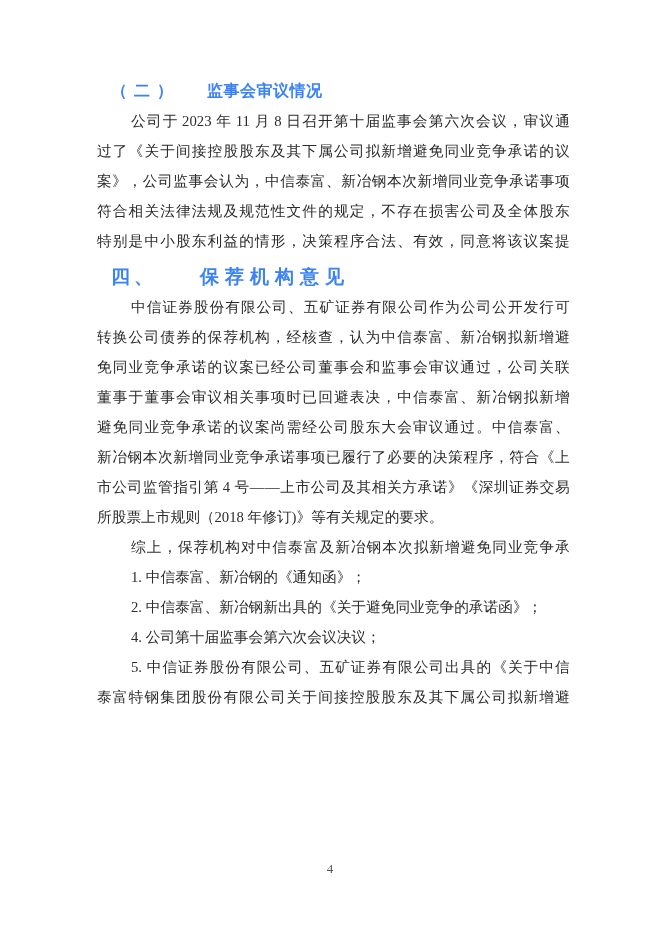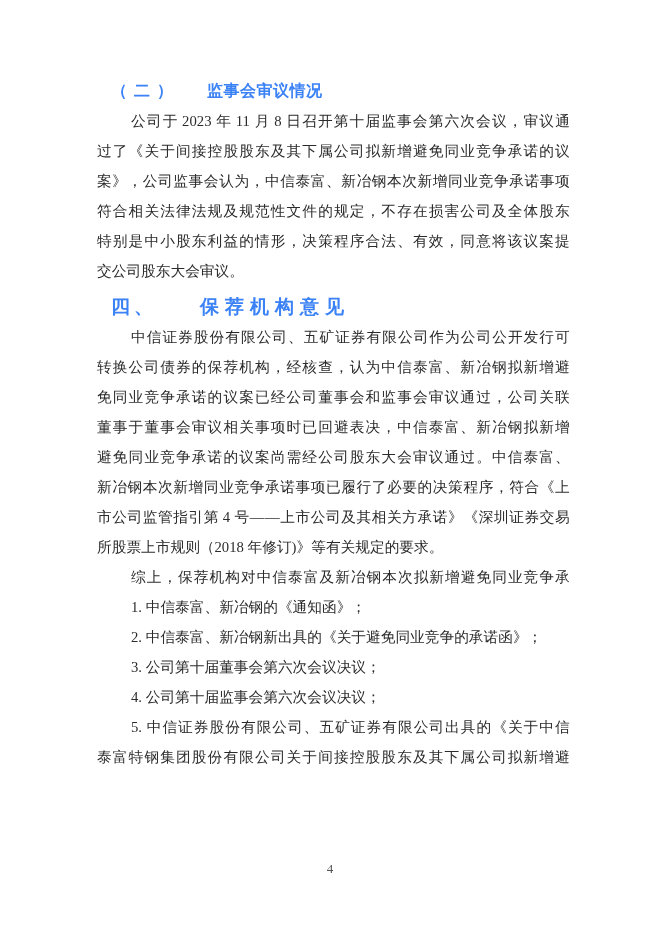--- a/index.html
+++ b/index.html
@@ -56,32 +56,30 @@
 </head>
 <body>
 
 <div class="doc">
     <div class="heading heading2"><span class="num">（二）</span><span class="title">监事会审议情况</span></div>
     <div class="line indent justify"><span>公</span><span>司</span><span>于</span><span> 2023 </span><span>年</span><span> 11 </span><span>月</span><span> 8 </span><span>日</span><span>召</span><span>开</span><span>第</span><span>十</span><span>届</span><span>监</span><span>事</span><span>会</span><span>第</span><span>六</span><span>次</span><span>会</span><span>议</span><span>，</span><span>审</span><span>议</span><span>通</span></div>
     <div class="line justify"><span>过</span><span>了</span><span>《</span><span>关</span><span>于</span><span>间</span><span>接</span><span>控</span><span>股</span><span>股</span><span>东</span><span>及</span><span>其</span><span>下</span><span>属</span><span>公</span><span>司</span><span>拟</span><span>新</span><span>增</span><span>避</span><span>免</span><span>同</span><span>业</span><span>竞</span><span>争</span><span>承</span><span>诺</span><span>的</span><span>议</span></div>
     <div class="line justify"><span>案</span><span>》</span><span>，</span><span>公</span><span>司</span><span>监</span><span>事</span><span>会</span><span>认</span><span>为</span><span>，</span><span>中</span><span>信</span><span>泰</span><span>富</span><span>、</span><span>新</span><span>冶</span><span>钢</span><span>本</span><span>次</span><span>新</span><span>增</span><span>同</span><span>业</span><span>竞</span><span>争</span><span>承</span><span>诺</span><span>事</span><span>项</span></div>
     <div class="line justify"><span>符</span><span>合</span><span>相</span><span>关</span><span>法</span><span>律</span><span>法</span><span>规</span><span>及</span><span>规</span><span>范</span><span>性</span><span>文</span><span>件</span><span>的</span><span>规</span><span>定</span><span>，</span><span>不</span><span>存</span><span>在</span><span>损</span><span>害</span><span>公</span><span>司</span><span>及</span><span>全</span><span>体</span><span>股</span><span>东</span></div>
     <div class="line justify"><span>特</span><span>别</span><span>是</span><span>中</span><span>小</span><span>股</span><span>东</span><span>利</span><span>益</span><span>的</span><span>情</span><span>形</span><span>，</span><span>决</span><span>策</span><span>程</span><span>序</span><span>合</span><span>法</span><span>、</span><span>有</span><span>效</span><span>，</span><span>同</span><span>意</span><span>将</span><span>该</span><span>议</span><span>案</span><span>提</span></div>
-    <div class="line">交公司股东大会审议。</div>
     <div class="heading heading1"><span class="num">四、</span><span class="title">保荐机构意见</span></div>
     <div class="line indent justify"><span>中</span><span>信</span><span>证</span><span>券</span><span>股</span><span>份</span><span>有</span><span>限</span><span>公</span><span>司</span><span>、</span><span>五</span><span>矿</span><span>证</span><span>券</span><span>有</span><span>限</span><span>公</span><span>司</span><span>作</span><span>为</span><span>公</span><span>司</span><span>公</span><span>开</span><span>发</span><span>行</span><span>可</span></div>
     <div class="line justify"><span>转</span><span>换</span><span>公</span><span>司</span><span>债</span><span>券</span><span>的</span><span>保</span><span>荐</span><span>机</span><span>构</span><span>，</span><span>经</span><span>核</span><span>查</span><span>，</span><span>认</span><span>为</span><span>中</span><span>信</span><span>泰</span><span>富</span><span>、</span><span>新</span><span>冶</span><span>钢</span><span>拟</span><span>新</span><span>增</span><span>避</span></div>
     <div class="line justify"><span>免</span><span>同</span><span>业</span><span>竞</span><span>争</span><span>承</span><span>诺</span><span>的</span><span>议</span><span>案</span><span>已</span><span>经</span><span>公</span><span>司</span><span>董</span><span>事</span><span>会</span><span>和</span><span>监</span><span>事</span><span>会</span><span>审</span><span>议</span><span>通</span><span>过</span><span>，</span><span>公</span><span>司</span><span>关</span><span>联</span></div>
     <div class="line justify"><span>董</span><span>事</span><span>于</span><span>董</span><span>事</span><span>会</span><span>审</span><span>议</span><span>相</span><span>关</span><span>事</span><span>项</span><span>时</span><span>已</span><span>回</span><span>避</span><span>表</span><span>决</span><span>，</span><span>中</span><span>信</span><span>泰</span><span>富</span><span>、</span><span>新</span><span>冶</span><span>钢</span><span>拟</span><span>新</span><span>增</span></div>
     <div class="line justify"><span>避</span><span>免</span><span>同</span><span>业</span><span>竞</span><span>争</span><span>承</span><span>诺</span><span>的</span><span>议</span><span>案</span><span>尚</span><span>需</span><span>经</span><span>公</span><span>司</span><span>股</span><span>东</span><span>大</span><span>会</span><span>审</span><span>议</span><span>通</span><span>过</span><span>。</span><span>中</span><span>信</span><span>泰</span><span>富</span><span>、</span></div>
     <div class="line justify"><span>新</span><span>冶</span><span>钢</span><span>本</span><span>次</span><span>新</span><span>增</span><span>同</span><span>业</span><span>竞</span><span>争</span><span>承</span><span>诺</span><span>事</span><span>项</span><span>已</span><span>履</span><span>行</span><span>了</span><span>必</span><span>要</span><span>的</span><span>决</span><span>策</span><span>程</span><span>序</span><span>，</span><span>符</span><span>合</span><span>《</span><span>上</span></div>
     <div class="line justify"><span>市</span><span>公</span><span>司</span><span>监</span><span>管</span><span>指</span><span>引</span><span>第</span><span> 4 </span><span>号</span><span>—</span><span>—</span><span>上</span><span>市</span><span>公</span><span>司</span><span>及</span><span>其</span><span>相</span><span>关</span><span>方</span><span>承</span><span>诺</span><span>》</span><span>《</span><span>深</span><span>圳</span><span>证</span><span>券</span><span>交</span><span>易</span></div>
     <div class="line">所股票上市规则（2018 年修订)》等有关规定的要求。</div>
     <div class="line indent justify"><span>综</span><span>上</span><span>，</span><span>保</span><span>荐</span><span>机</span><span>构</span><span>对</span><span>中</span><span>信</span><span>泰</span><span>富</span><span>及</span><span>新</span><span>冶</span><span>钢</span><span>本</span><span>次</span><span>拟</span><span>新</span><span>增</span><span>避</span><span>免</span><span>同</span><span>业</span><span>竞</span><span>争</span><span>承</span></div>
     <div class="line indent">1. 中信泰富、新冶钢的《通知函》；</div>
     <div class="line indent">2. 中信泰富、新冶钢新出具的《关于避免同业竞争的承诺函》；</div>
-    <div class="line indent">3. 公司第十届董事会第六次会议决议；</div>
     <div class="line indent">4. 公司第十届监事会第六次会议决议；</div>
     <div class="line indent justify"><span>5. </span><span>中</span><span>信</span><span>证</span><span>券</span><span>股</span><span>份</span><span>有</span><span>限</span><span>公</span><span>司</span><span>、</span><span>五</span><span>矿</span><span>证</span><span>券</span><span>有</span><span>限</span><span>公</span><span>司</span><span>出</span><span>具</span><span>的</span><span>《</span><span>关</span><span>于</span><span>中</span><span>信</span></div>
     <div class="line justify"><span>泰</span><span>富</span><span>特</span><span>钢</span><span>集</span><span>团</span><span>股</span><span>份</span><span>有</span><span>限</span><span>公</span><span>司</span><span>关</span><span>于</span><span>间</span><span>接</span><span>控</span><span>股</span><span>股</span><span>东</span><span>及</span><span>其</span><span>下</span><span>属</span><span>公</span><span>司</span><span>拟</span><span>新</span><span>增</span><span>避</span></div>
   </div>
 
 <div class="page-num">4</div>
 
 </body></html>

